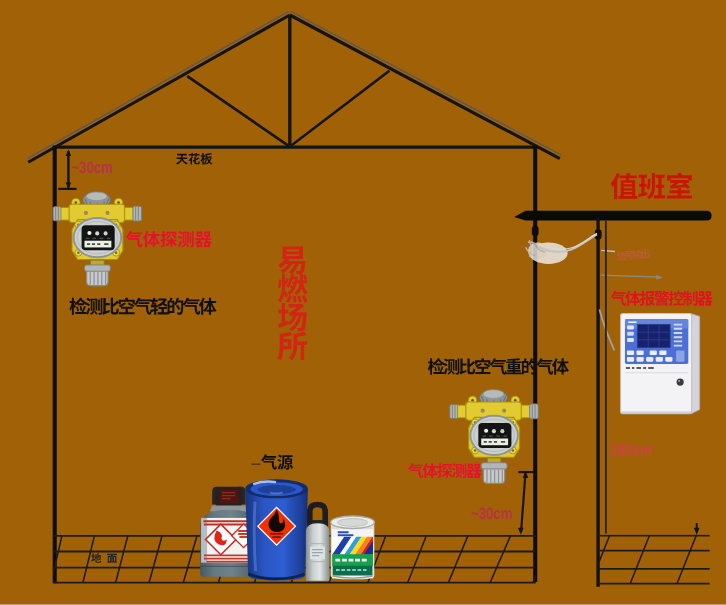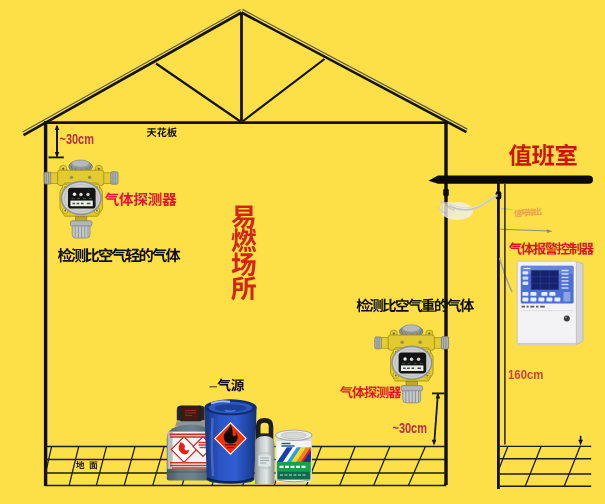--- a/index.html
+++ b/index.html
@@ -1,15 +1,15 @@
 <!DOCTYPE html>
 <html><head><meta charset="utf-8">
 <style>
 html,body{margin:0;padding:0;background:#ffffff;}
-#scene{position:relative;width:605px;height:504px;overflow:hidden;background:#fde047;font-family:"Liberation Sans",sans-serif;}
+#scene{position:relative;width:605px;height:504px;overflow:hidden;background:#a16207;font-family:"Liberation Sans",sans-serif;}
 </style></head>
 <body>
 <div id="scene">
 <svg width="605" height="504" viewBox="0 0 605 504">
 
 <g>
 <line x1="241.5" y1="11.5" x2="23.5" y2="134.2" stroke="#5a5a5a" stroke-width="1.2" transform="translate(-0.9,-2.1)"></line>
 <line x1="241.5" y1="12.5" x2="23.5" y2="135.2" stroke="#141414" stroke-width="2.6"></line>
 </g>
 

